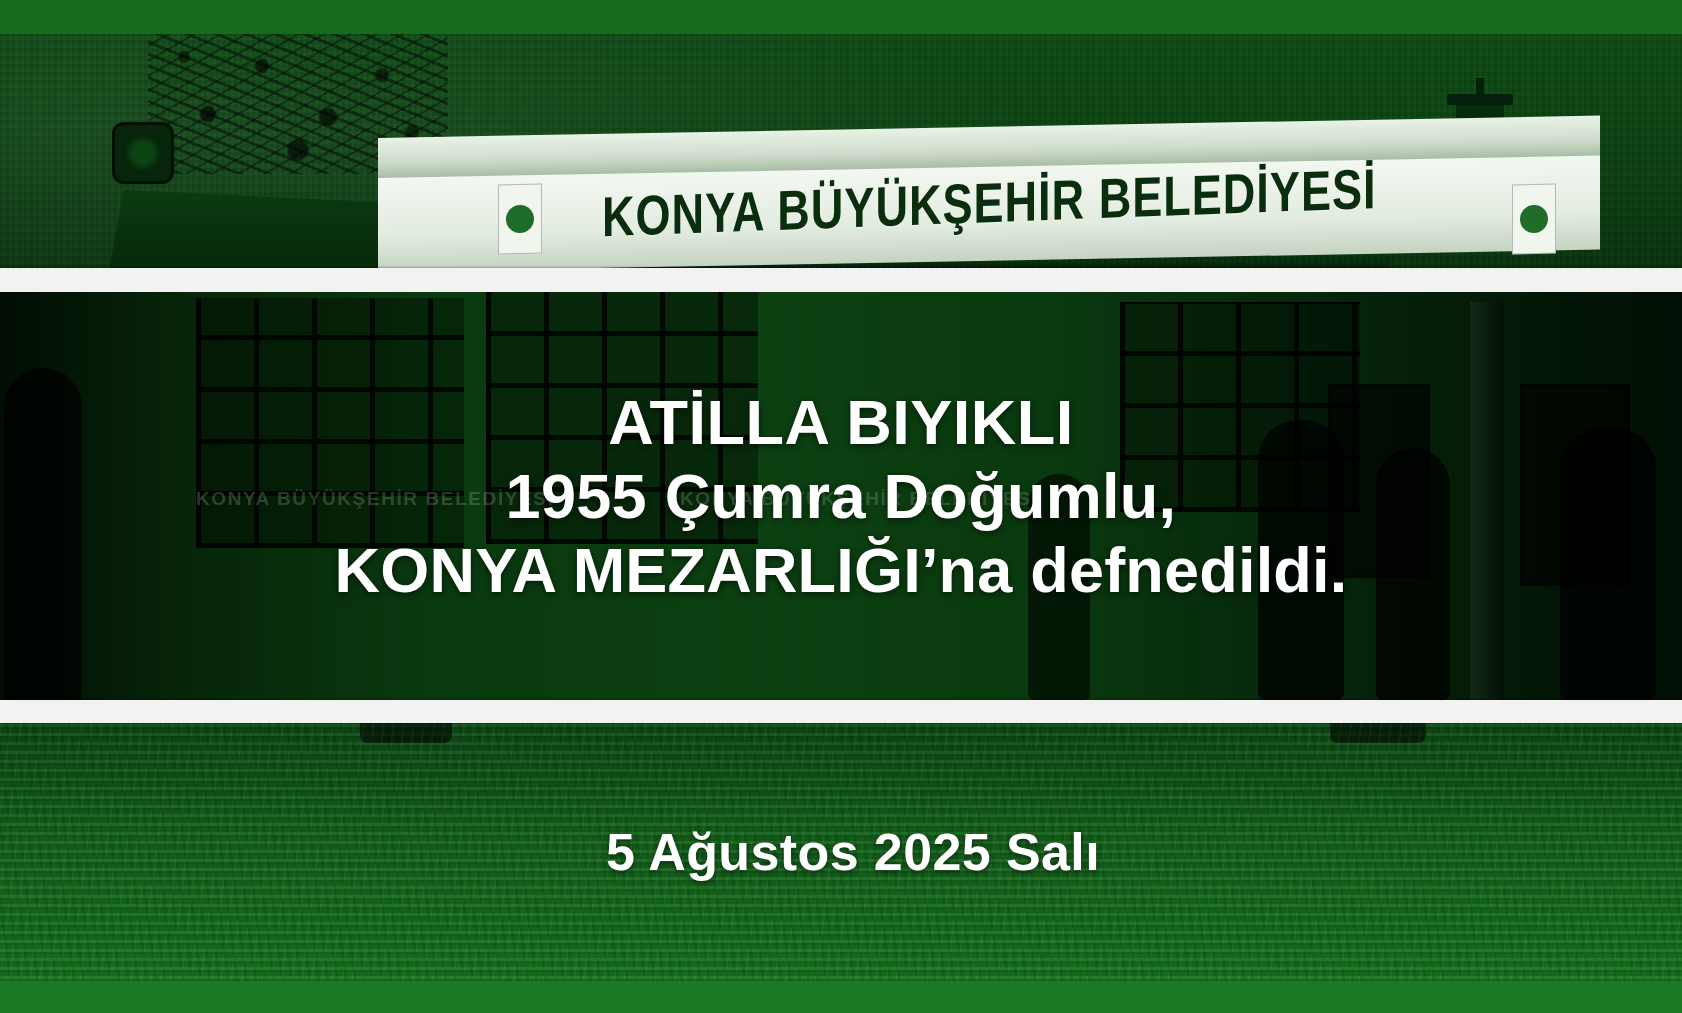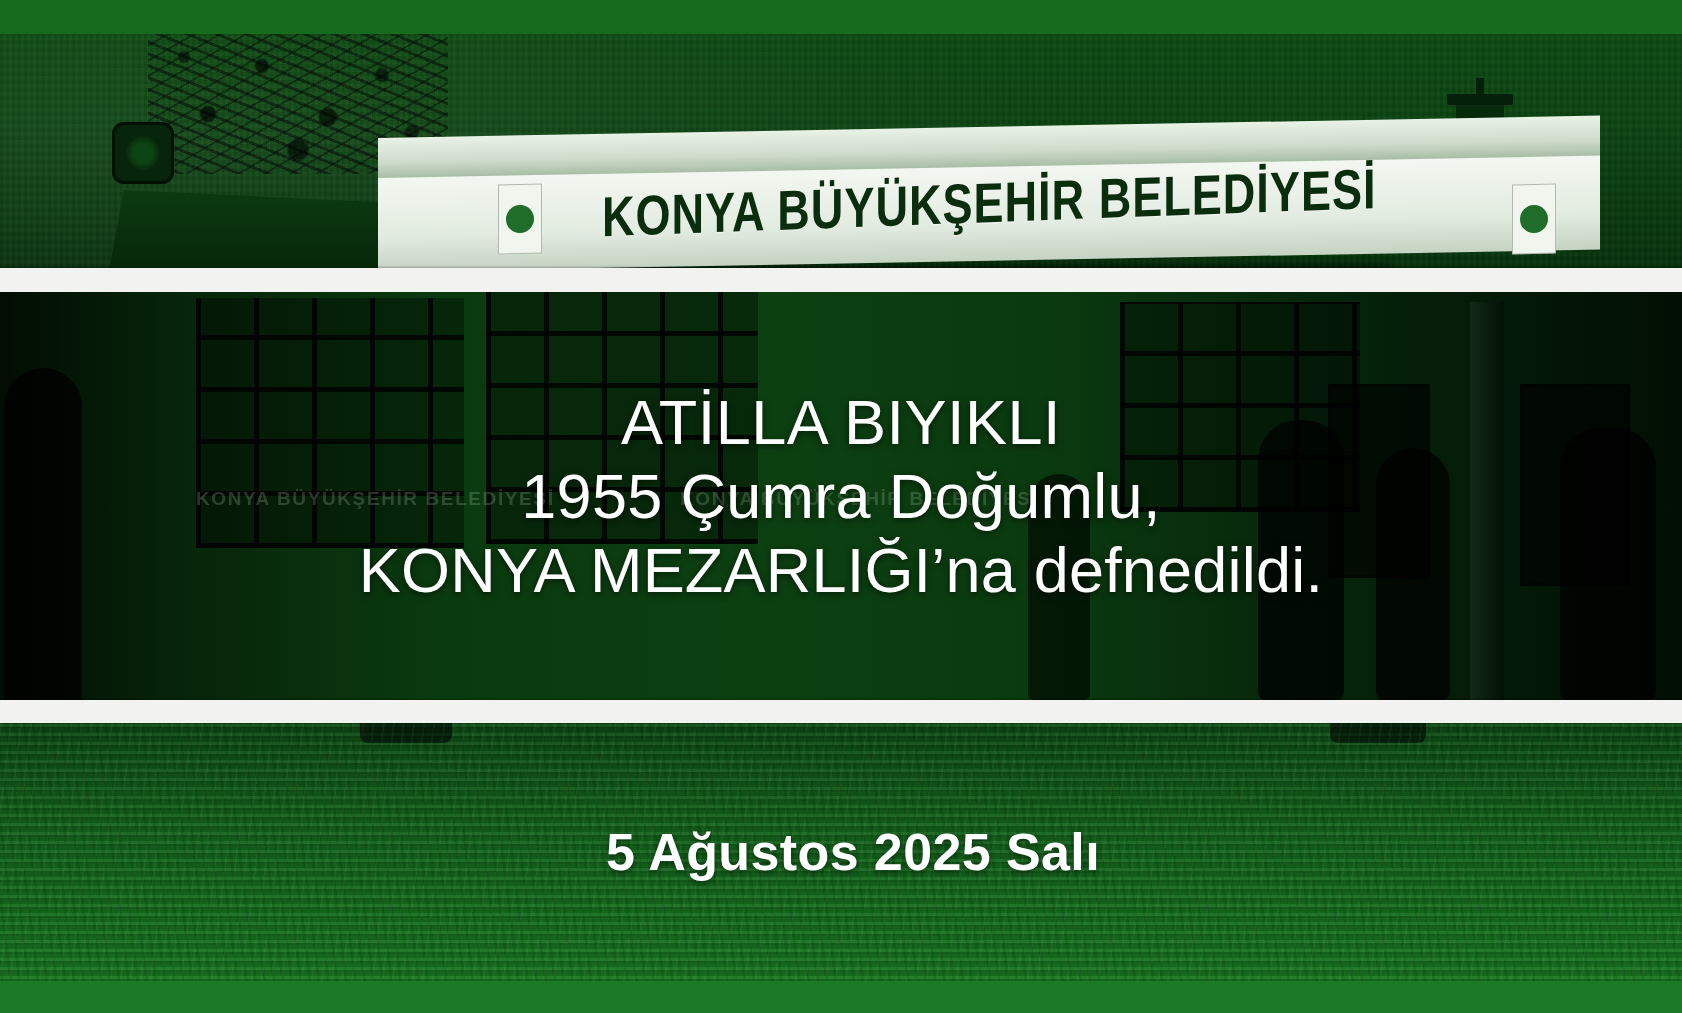--- a/index.html
+++ b/index.html
@@ -304,21 +304,21 @@
     height: 408px;
     display: flex;
     flex-direction: column;
     align-items: center;
     justify-content: center;
     gap: 6px;
     z-index: 5;
   }
   .headline .line {
     color: #ffffff;
-    font-weight: 400;
+    font-weight: 700;
     line-height: 1.08;
     white-space: nowrap;
     text-shadow: 0 2px 7px rgba(0,0,0,.55);
   }
   .line-1 { font-size: 63px; letter-spacing: .5px; }
   .line-2 { font-size: 63px; letter-spacing: .3px; }
   .line-3 { font-size: 63px; letter-spacing: .2px; }
 
   
   .photo-bottom {

